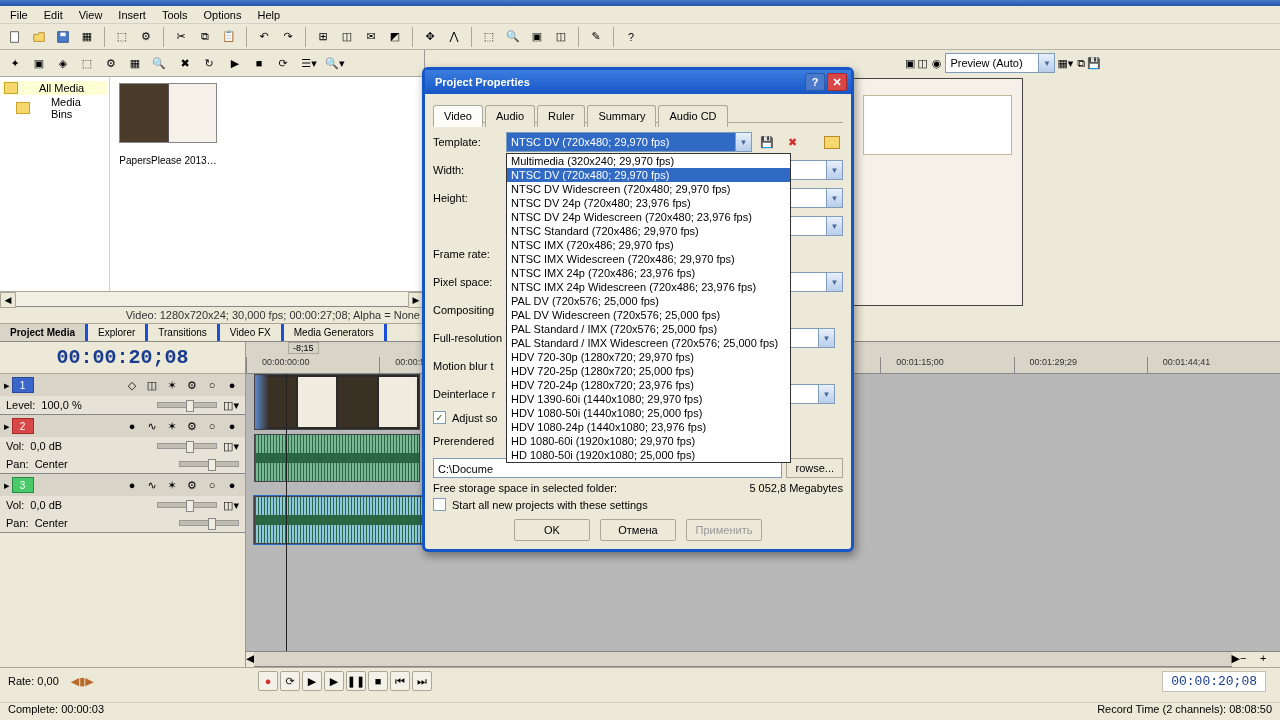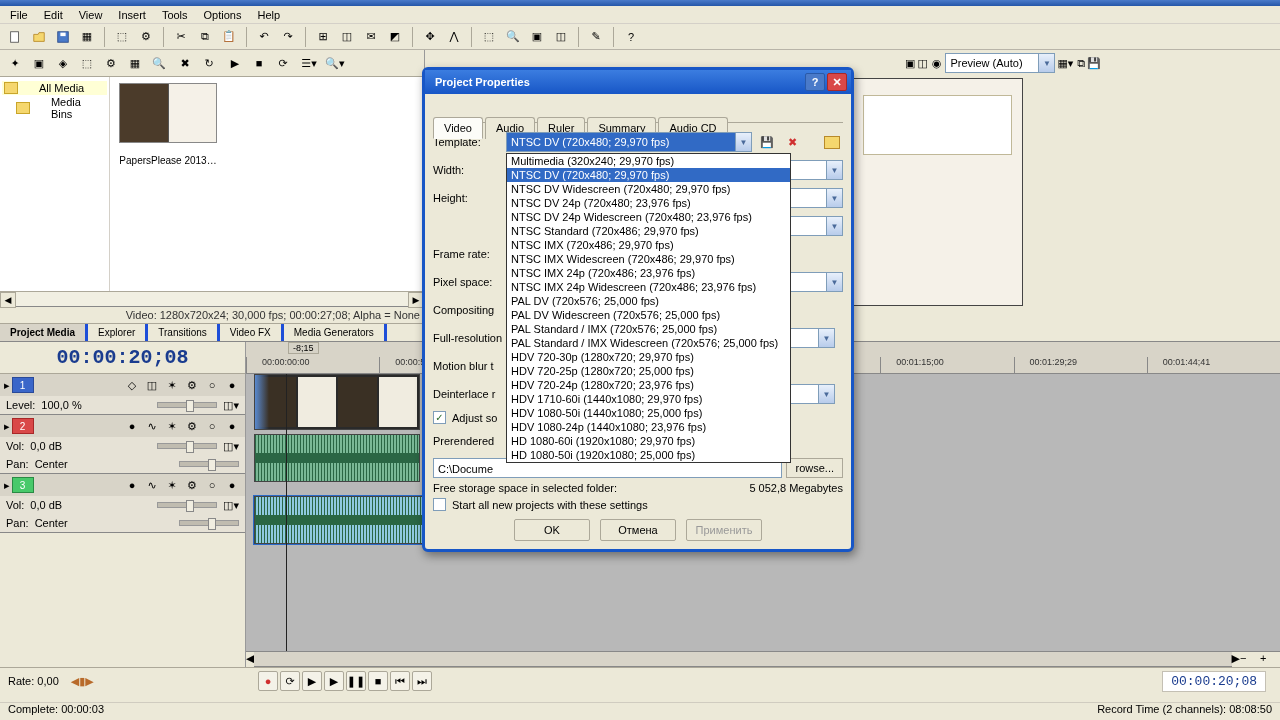--- a/index.html
+++ b/index.html
@@ -105,21 +105,21 @@
 
 
 .modal { position:absolute; left:422px; top:67px; width:432px; background:#ece9d8; border:3px solid #1756c6; border-radius:6px; box-shadow:2px 4px 10px rgba(0,0,0,0.4); z-index:100; }
 .modal-title { background:linear-gradient(#3b7de0,#1756c6); height:24px; display:flex; align-items:center; padding:0 4px 0 10px; color:#fff; font-weight:bold; font-size:12px; }
 .modal-title .spacer { flex:1; }
 .modal-title .win-btn { width:20px; height:18px; background:#d94848; border:1px solid #a82828; display:flex; align-items:center; justify-content:center; color:#fff; font-weight:bold; border-radius:2px; margin-left:2px; }
 .modal-title .win-btn.help { background:#4a7ac9; border-color:#2a5aa9; }
 .modal-body { padding:6px 8px 8px; }
 
 .tabs { display:flex; border-bottom:1px solid #aca899; margin-bottom:6px; }
-.tabs span { padding:4px 10px; border:1px solid #aca899; border-bottom:none; margin-right:2px; background:#ece9d8; border-radius:3px 3px 0 0; position:relative; top:17px; }
+.tabs span { padding:4px 10px; border:1px solid #aca899; border-bottom:none; margin-right:2px; background:#ece9d8; border-radius:3px 3px 0 0; position:relative; top:5px; }
 .tabs span.active { background:#fcfcf8; font-weight:normal; border-bottom:1px solid #fcfcf8; }
 
 .form-row { display:flex; align-items:center; min-height:26px; gap:4px; margin-bottom:2px; }
 .form-row .lbl { width:70px; font-size:11px; }
 .combo { flex:1; height:20px; border:1px solid #7f9db9; background:#fff; display:flex; align-items:center; position:relative; }
 .combo.sel-hilite .combo-text { background:#316ac5; color:#fff; }
 .combo .combo-text { flex:1; padding:0 4px; font-size:11px; height:18px; line-height:18px; }
 .combo .drop-btn { width:16px; height:18px; background:linear-gradient(#e8f0fb,#b8cceb); border-left:1px solid #7f9db9; display:flex; align-items:center; justify-content:center; font-size:8px; color:#4a6a9a; }
 .icon-btn { width:22px; height:22px; display:flex; align-items:center; justify-content:center; border:1px solid transparent; }
 
@@ -492,21 +492,21 @@
             <div class="opt">NTSC IMX Widescreen (720x486; 29,970 fps)</div>
             <div class="opt">NTSC IMX 24p (720x486; 23,976 fps)</div>
             <div class="opt">NTSC IMX 24p Widescreen (720x486; 23,976 fps)</div>
             <div class="opt">PAL DV (720x576; 25,000 fps)</div>
             <div class="opt">PAL DV Widescreen (720x576; 25,000 fps)</div>
             <div class="opt">PAL Standard / IMX (720x576; 25,000 fps)</div>
             <div class="opt">PAL Standard / IMX Widescreen (720x576; 25,000 fps)</div>
             <div class="opt">HDV 720-30p (1280x720; 29,970 fps)</div>
             <div class="opt">HDV 720-25p (1280x720; 25,000 fps)</div>
             <div class="opt">HDV 720-24p (1280x720; 23,976 fps)</div>
-            <div class="opt">HDV 1710-60i (1440x1080; 29,970 fps)</div>
+            <div class="opt">HDV 1390-60i (1440x1080; 29,970 fps)</div>
             <div class="opt">HDV 1080-50i (1440x1080; 25,000 fps)</div>
             <div class="opt">HDV 1080-24p (1440x1080; 23,976 fps)</div>
             <div class="opt">HD 1080-60i (1920x1080; 29,970 fps)</div>
             <div class="opt">HD 1080-50i (1920x1080; 25,000 fps)</div>
             <div class="opt">HD 1080-24p (1920x1080; 23,976 fps)</div>
           </div>
       </div>
       <div class="icon-btn">💾</div>
       <div class="icon-btn" style="color:#d03030;">✖</div>
       <div style="width:10px;"></div>

